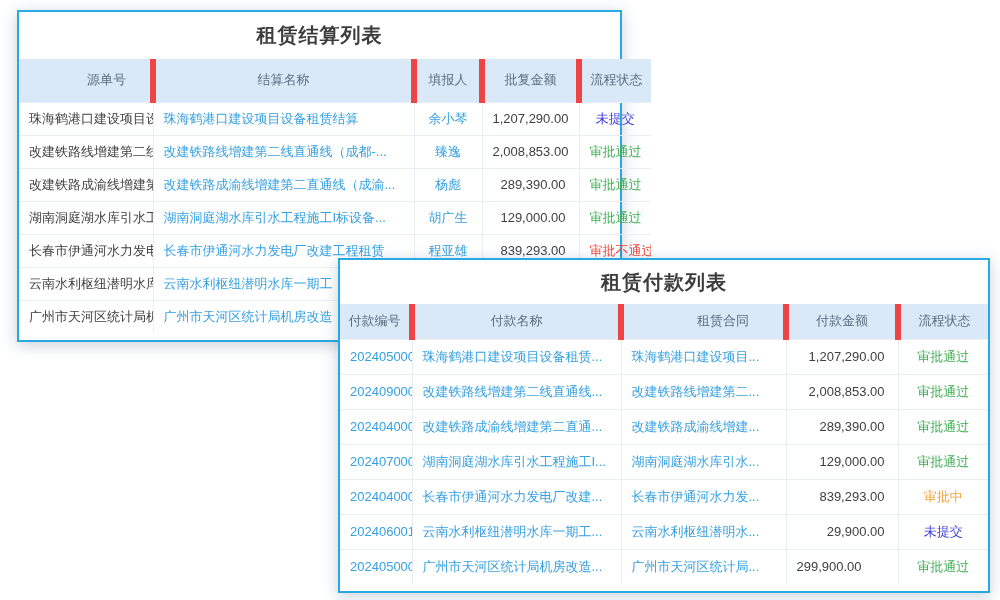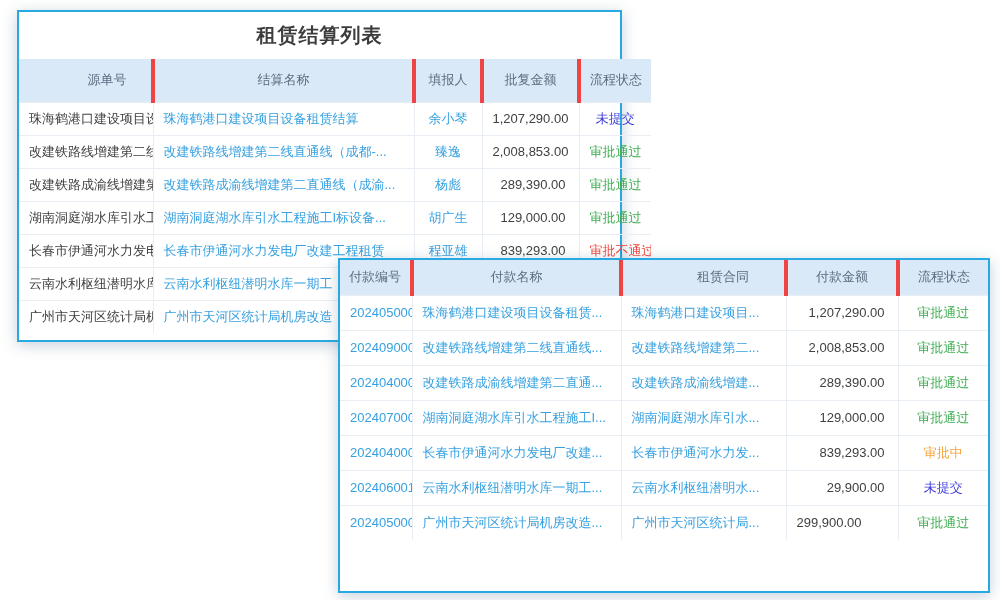--- a/index.html
+++ b/index.html
@@ -30,21 +30,21 @@
   table {
     width: 100%;
     border-collapse: collapse;
     table-layout: fixed;
   }
   thead th {
     background: #d9e9f8;
     color: #5b6d80;
     font-weight: 400;
     font-size: 13px;
-    border-left: 4px solid #ef4444;
+    border-left: 6px solid #ef4444;
     white-space: nowrap;
     overflow: hidden;
   }
   thead th:first-child { border-left: none; }
   .panel-1 thead th { height: 43px; }
   .panel-2 thead th { height: 35px; }
   tbody td {
     font-size: 13px;
     color: #404040;
     border-top: 1px solid #e9eef4;
@@ -127,20 +127,21 @@
           <td style="text-align: left;"><a class="cell-link">广州市天河区统计局机房改造</a></td>
           <td style="text-align: center;"></td>
           <td class="align-right" style="text-align: right;"></td>
           <td style="text-align: center;"></td>
         </tr>
       </tbody>
   </table>
 </div>
 
 <div class="panel panel-2">
+  <div class="panel-title">租赁付款列表</div>
   <table>
     <thead>
         <tr>
           <th style="width: 72px;">付款编号</th>
           <th style="width: 209px;">付款名称</th>
           <th style="width: 165px; padding-left: 39px;">租赁合同</th>
           <th style="width: 112px;">付款金额</th>
           <th style="width: 90px;">流程状态</th>
         </tr>
       </thead>

